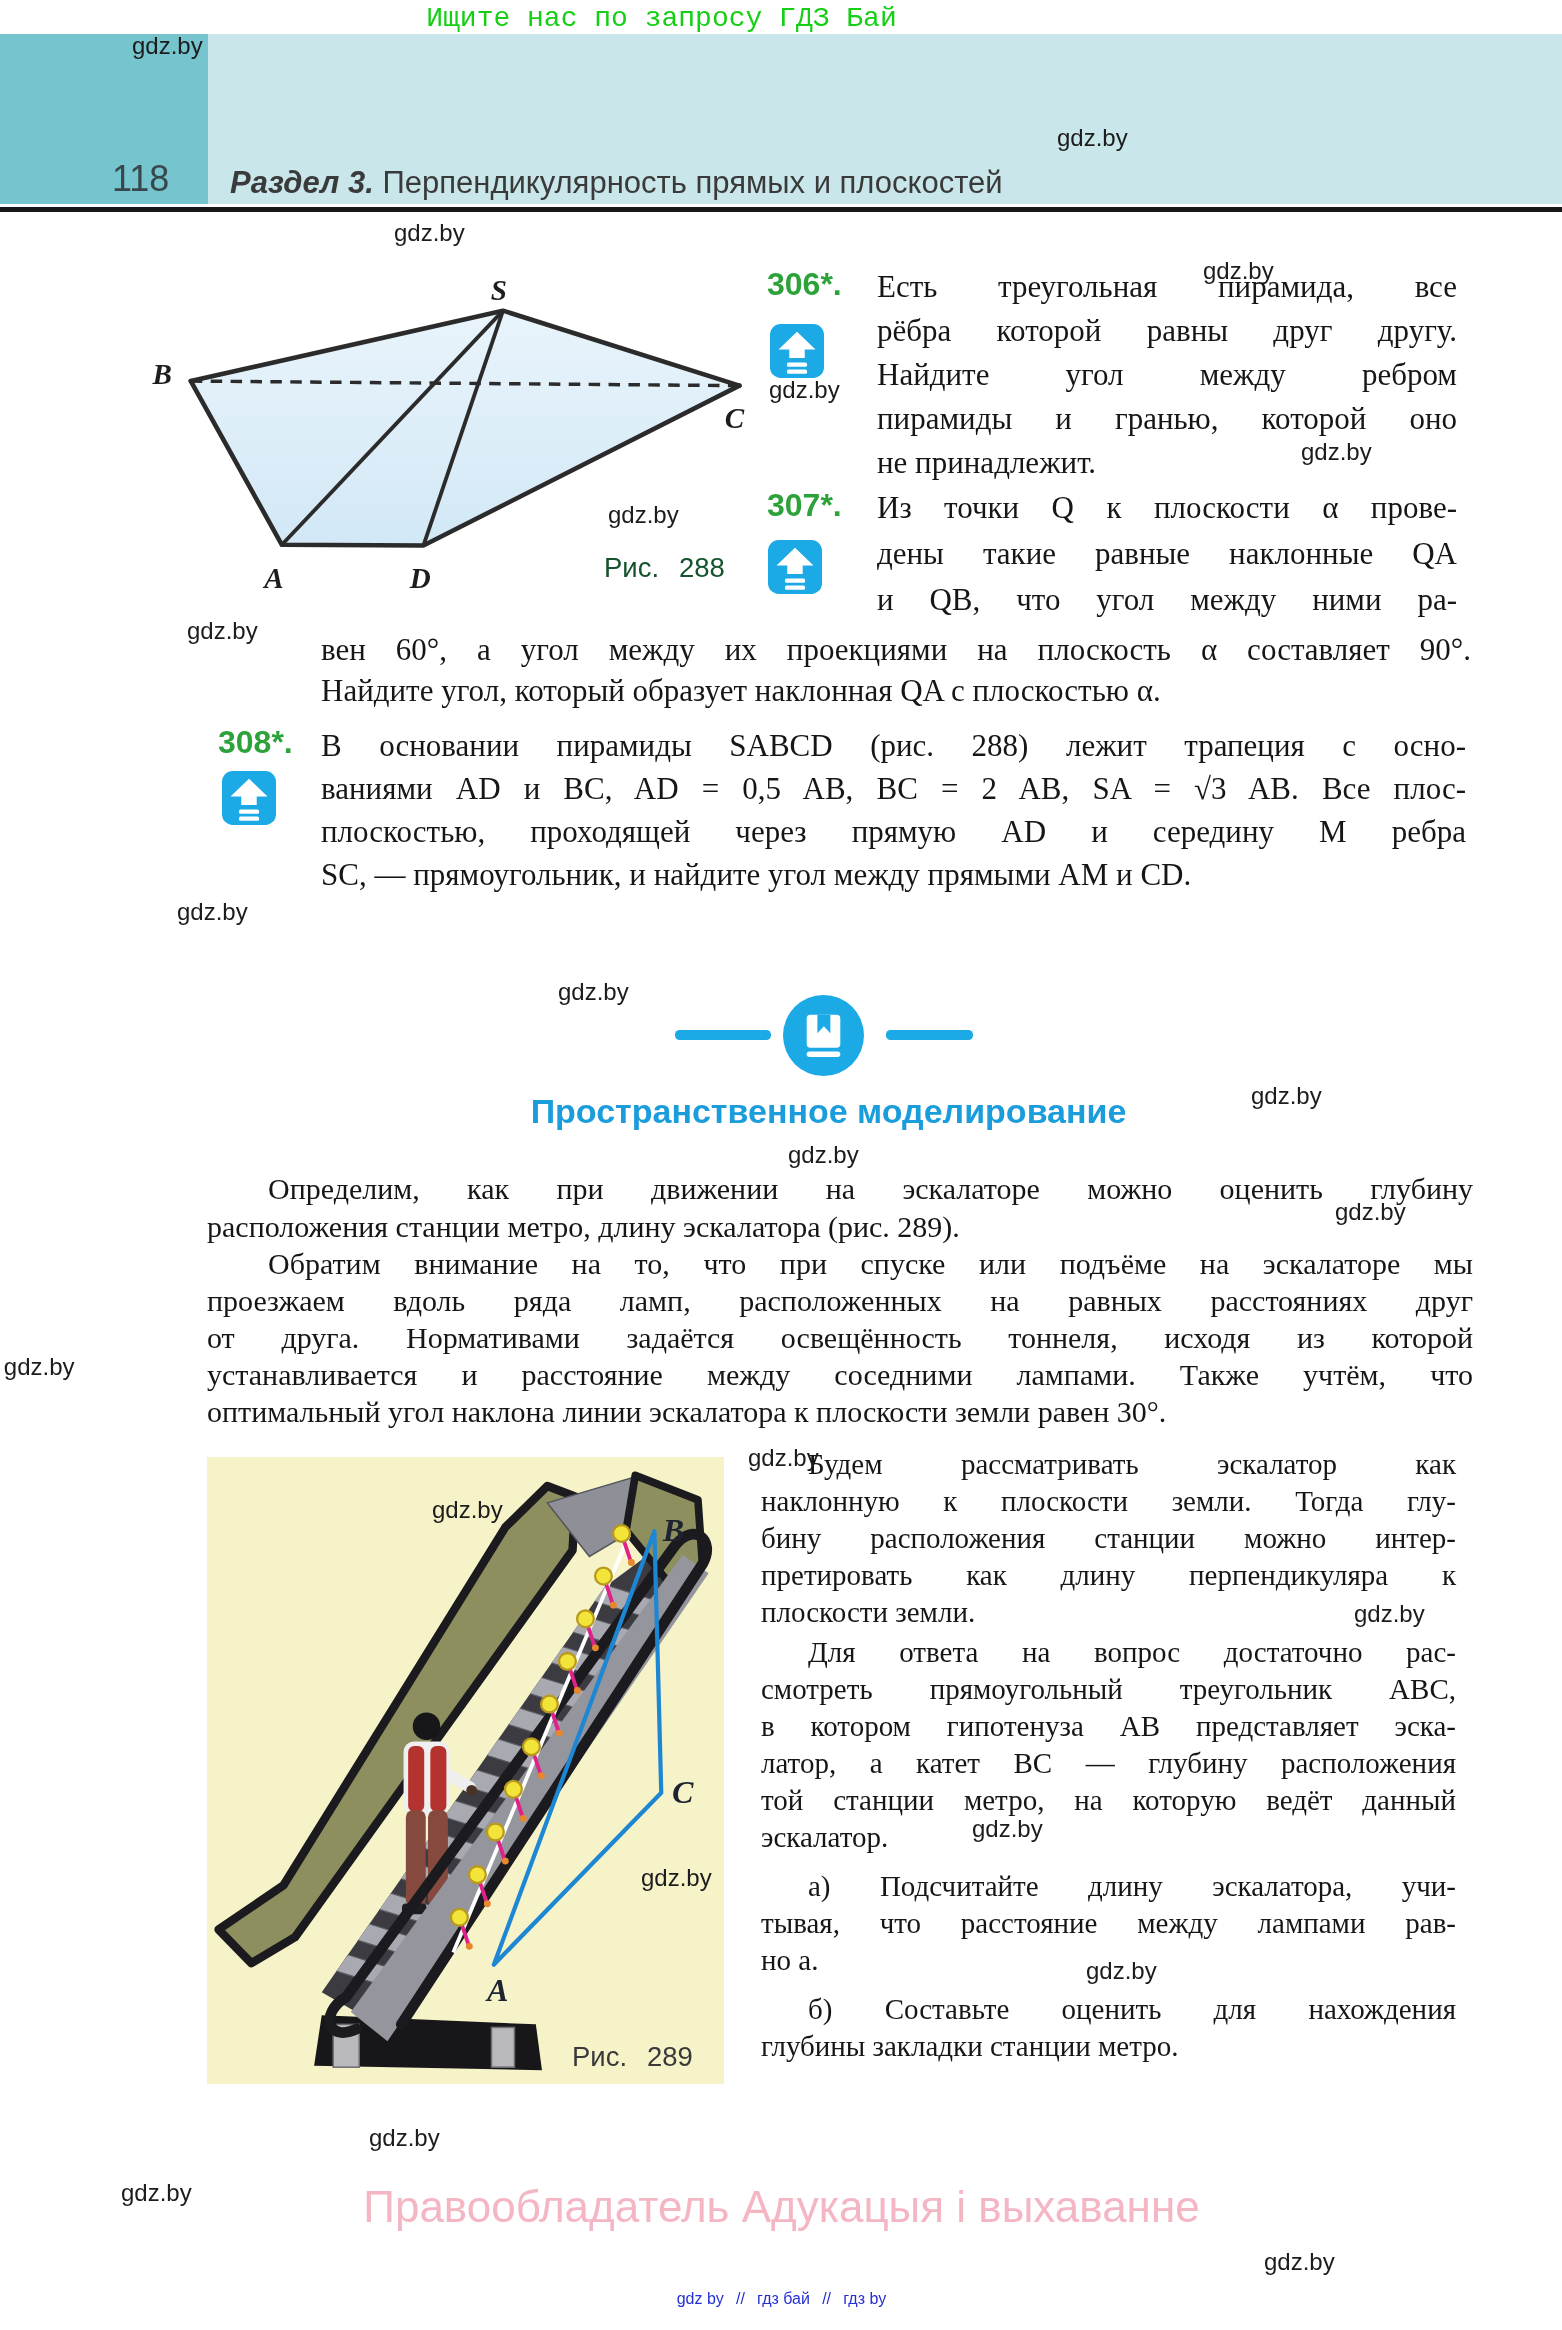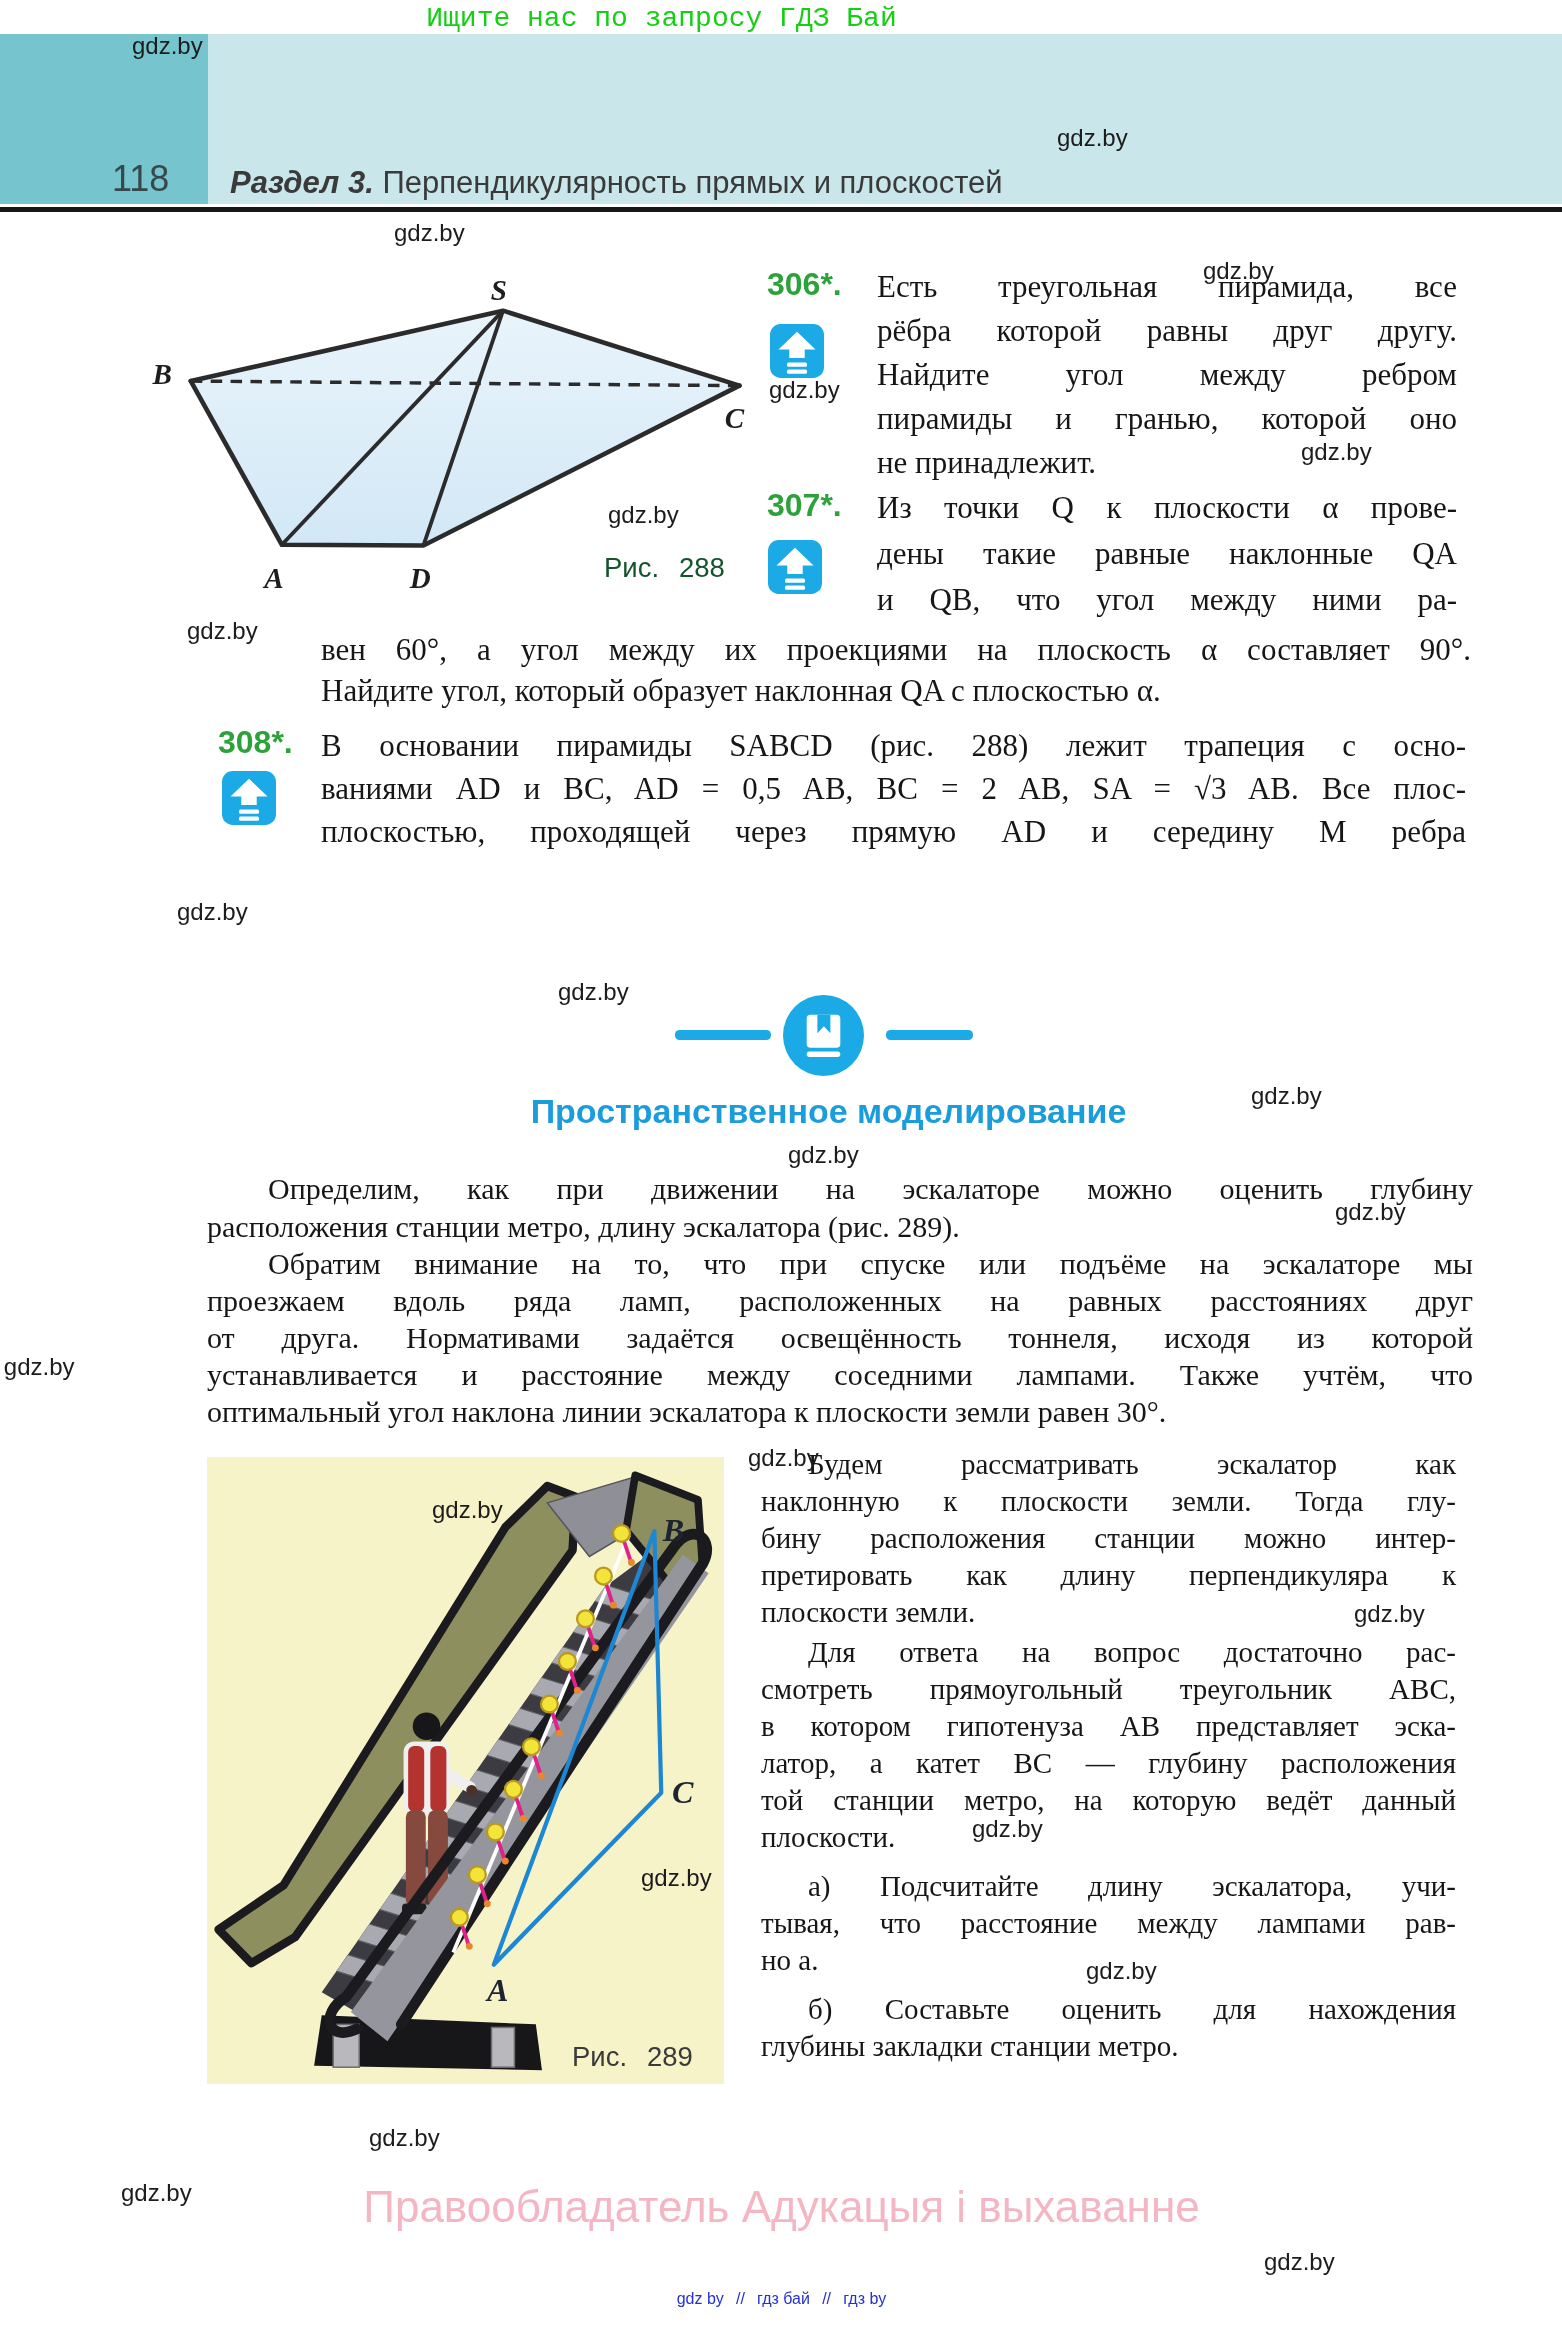--- a/index.html
+++ b/index.html
@@ -117,20 +117,21 @@
   <svg width="54" height="54" viewBox="0 0 70 70">
     <polygon points="35,10 59,33 45,33 45,44 25,44 25,33 11,33" fill="#fff"></polygon>
     <rect x="22" y="50" width="26" height="5.5" rx="2" fill="#fff"></rect>
     <rect x="22" y="59" width="26" height="5.5" rx="2" fill="#fff"></rect>
   </svg>
 </div>
 <div class="tblock" style="left:321px;top:724px;width:1145px;line-height:43px;">
     <div class="tl">В основании пирамиды SABCD (рис. 288) лежит трапеция с осно-</div>
     <div class="tl">ваниями AD и BC, AD = 0,5 AB, BC = 2 AB, SA = √3 AB. Все плос-</div>
     <div class="tl">плоскостью, проходящей через прямую AD и середину M ребра</div>
+    <div class="tl last">SC, — прямоугольник, и найдите угол между прямыми AM и CD.</div>
   </div>
 
 <div class="divbar" style="left:675px;top:1030px;width:96px;"></div>
 <div class="divcircle">
   <svg width="81" height="81" viewBox="0 0 106 106">
     <rect x="31" y="26" width="44" height="43" rx="5" fill="#fff"></rect>
     <polygon points="45,26 62,26 62,50 53.5,41 45,50" fill="#1baae6"></polygon>
     <rect x="31" y="74" width="44" height="7" rx="3.5" fill="#fff"></rect>
   </svg>
 </div>
@@ -246,21 +247,21 @@
     <div class="tl">бину расположения станции можно интер-</div>
     <div class="tl">претировать как длину перпендикуляра к</div>
     <div class="tl last">плоскости земли.</div>
   </div>
 <div class="tblock indent-first" style="left:761px;top:1634px;width:695px;font-size:29px;line-height:37px;">
     <div class="tl">Для ответа на вопрос достаточно рас-</div>
     <div class="tl">смотреть прямоугольный треугольник ABC,</div>
     <div class="tl">в котором гипотенуза AB представляет эска-</div>
     <div class="tl">латор, а катет BC — глубину расположения</div>
     <div class="tl">той станции метро, на которую ведёт данный</div>
-    <div class="tl last">плоскости.</div>
+    <div class="tl last">эскалатор.</div>
   </div>
 <div class="tblock indent-first" style="left:761px;top:1868px;width:695px;font-size:29px;line-height:37px;">
     <div class="tl">а) Подсчитайте длину эскалатора, учи-</div>
     <div class="tl">тывая, что расстояние между лампами рав-</div>
     <div class="tl last">но a.</div>
   </div>
 <div class="tblock indent-first" style="left:761px;top:1991px;width:695px;font-size:29px;line-height:37px;">
     <div class="tl">б) Составьте оценить для нахождения</div>
     <div class="tl last">глубины закладки станции метро.</div>
   </div>

